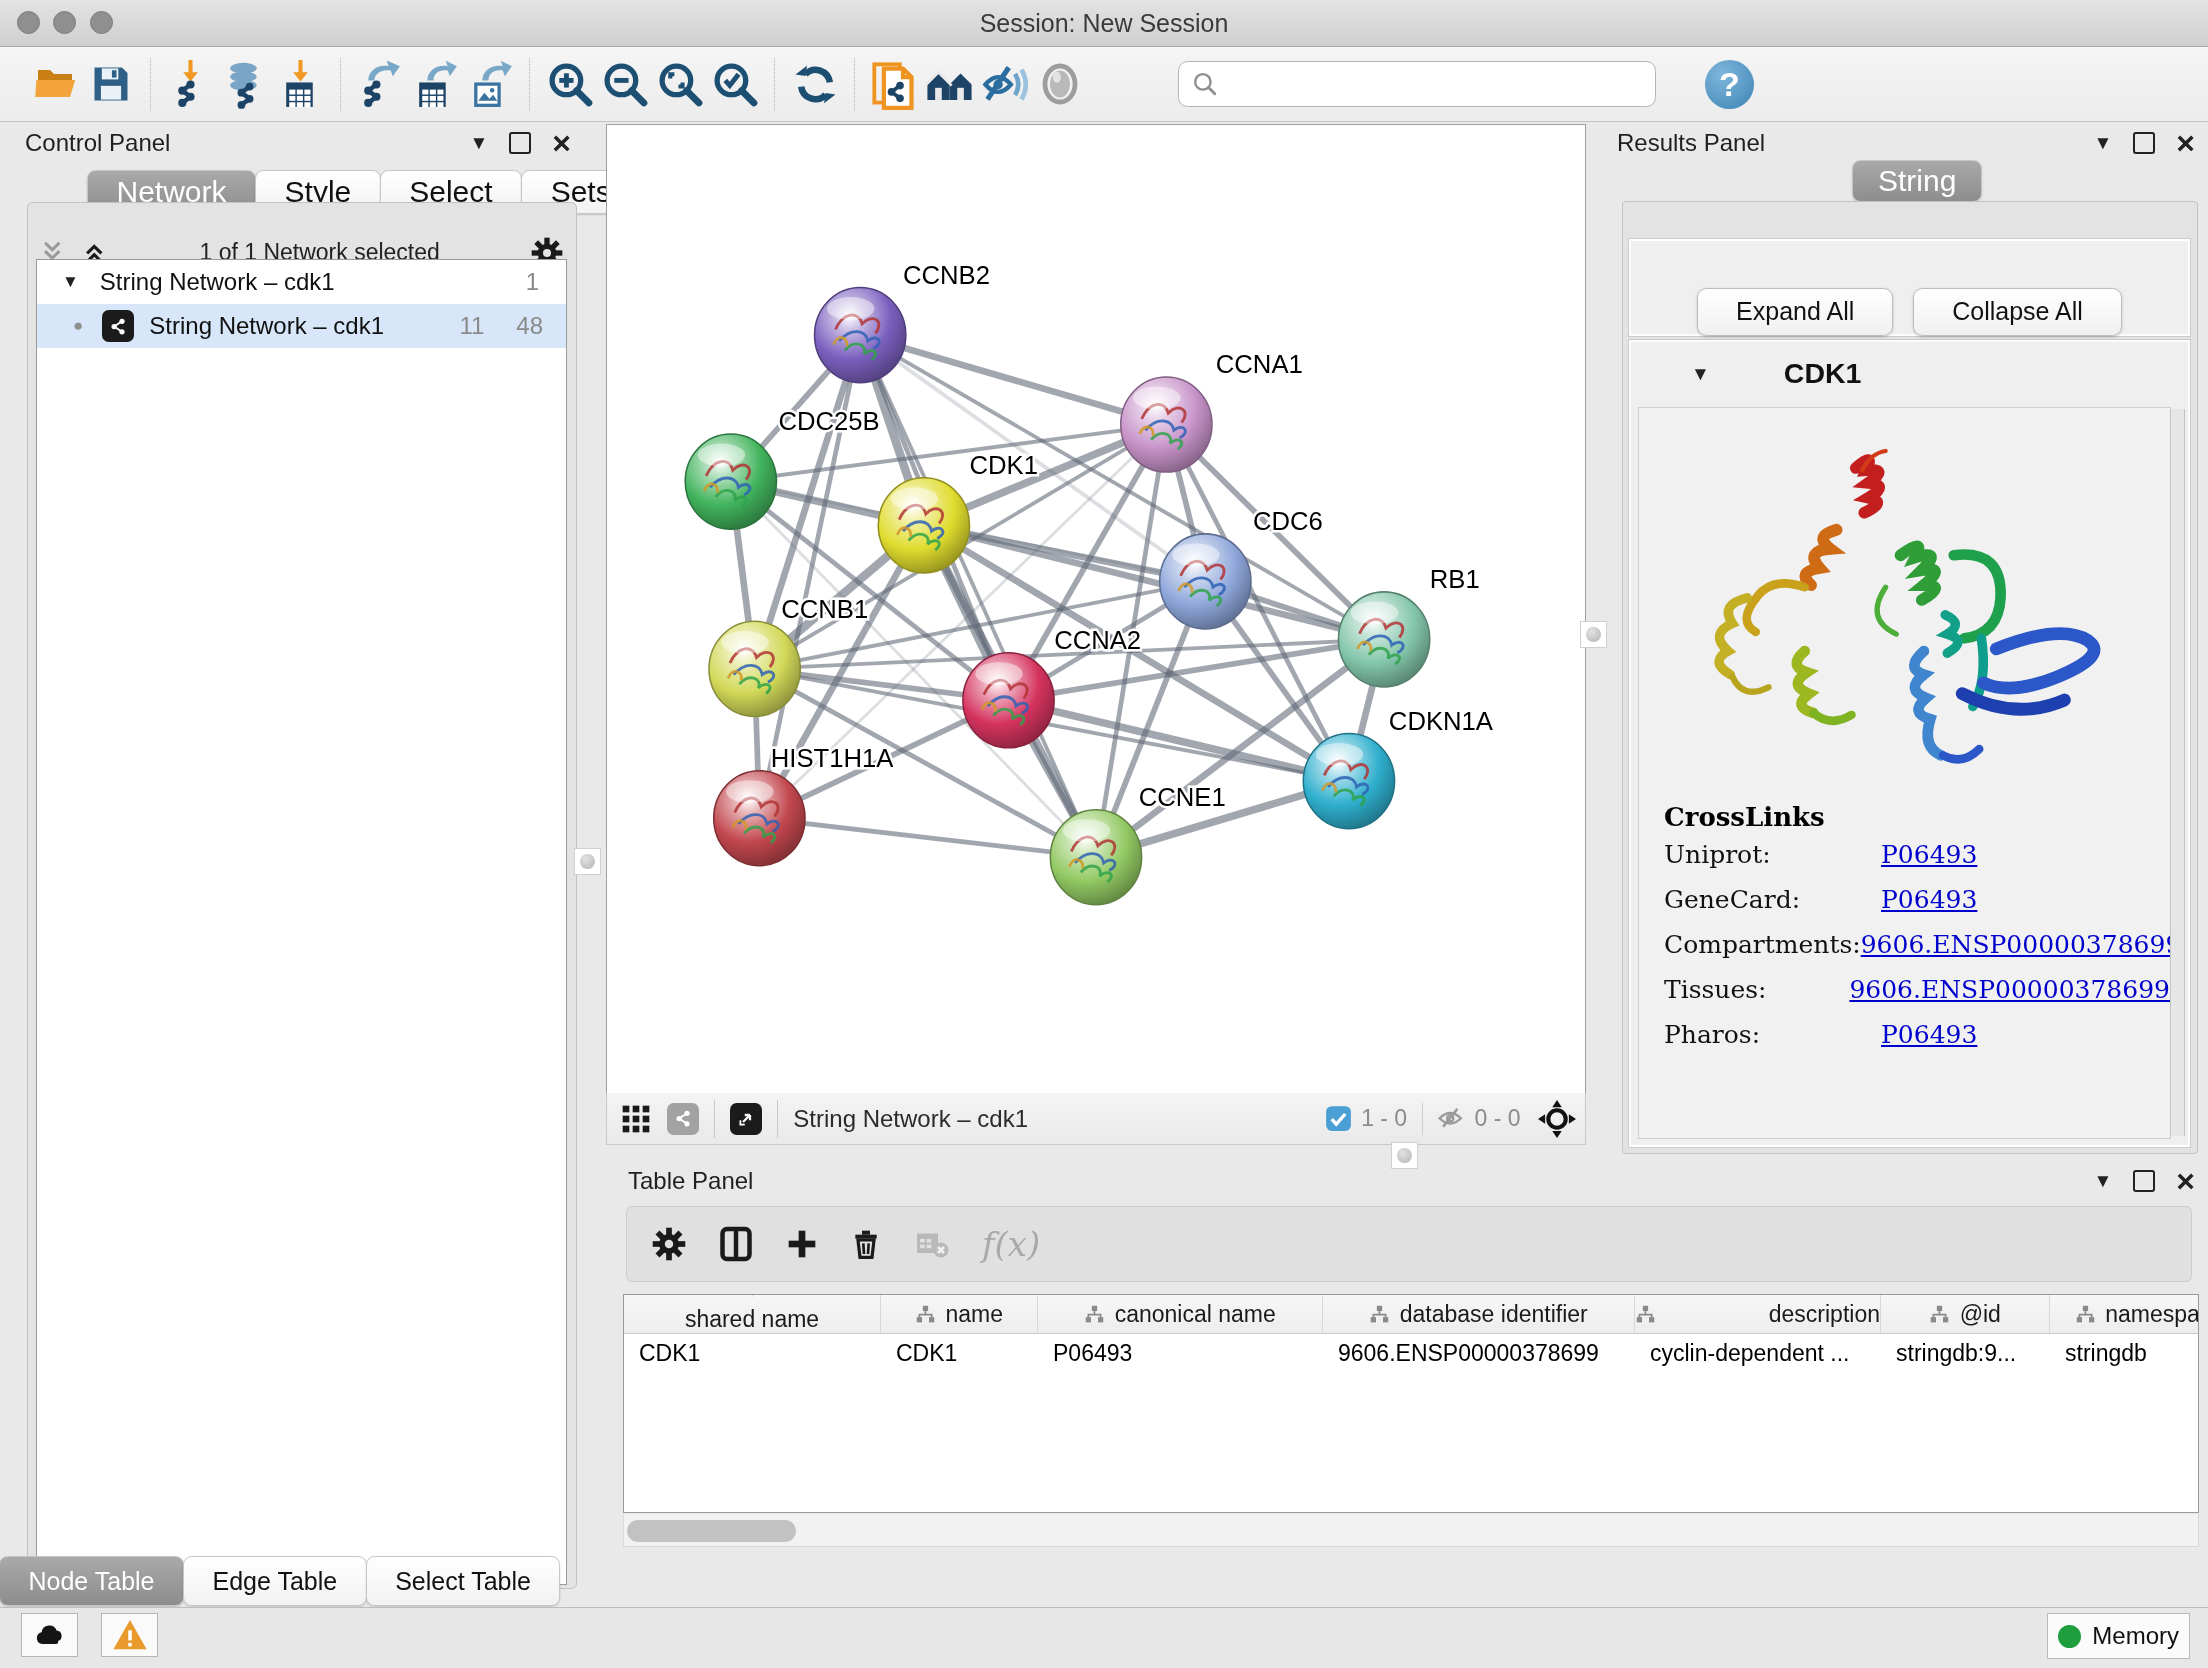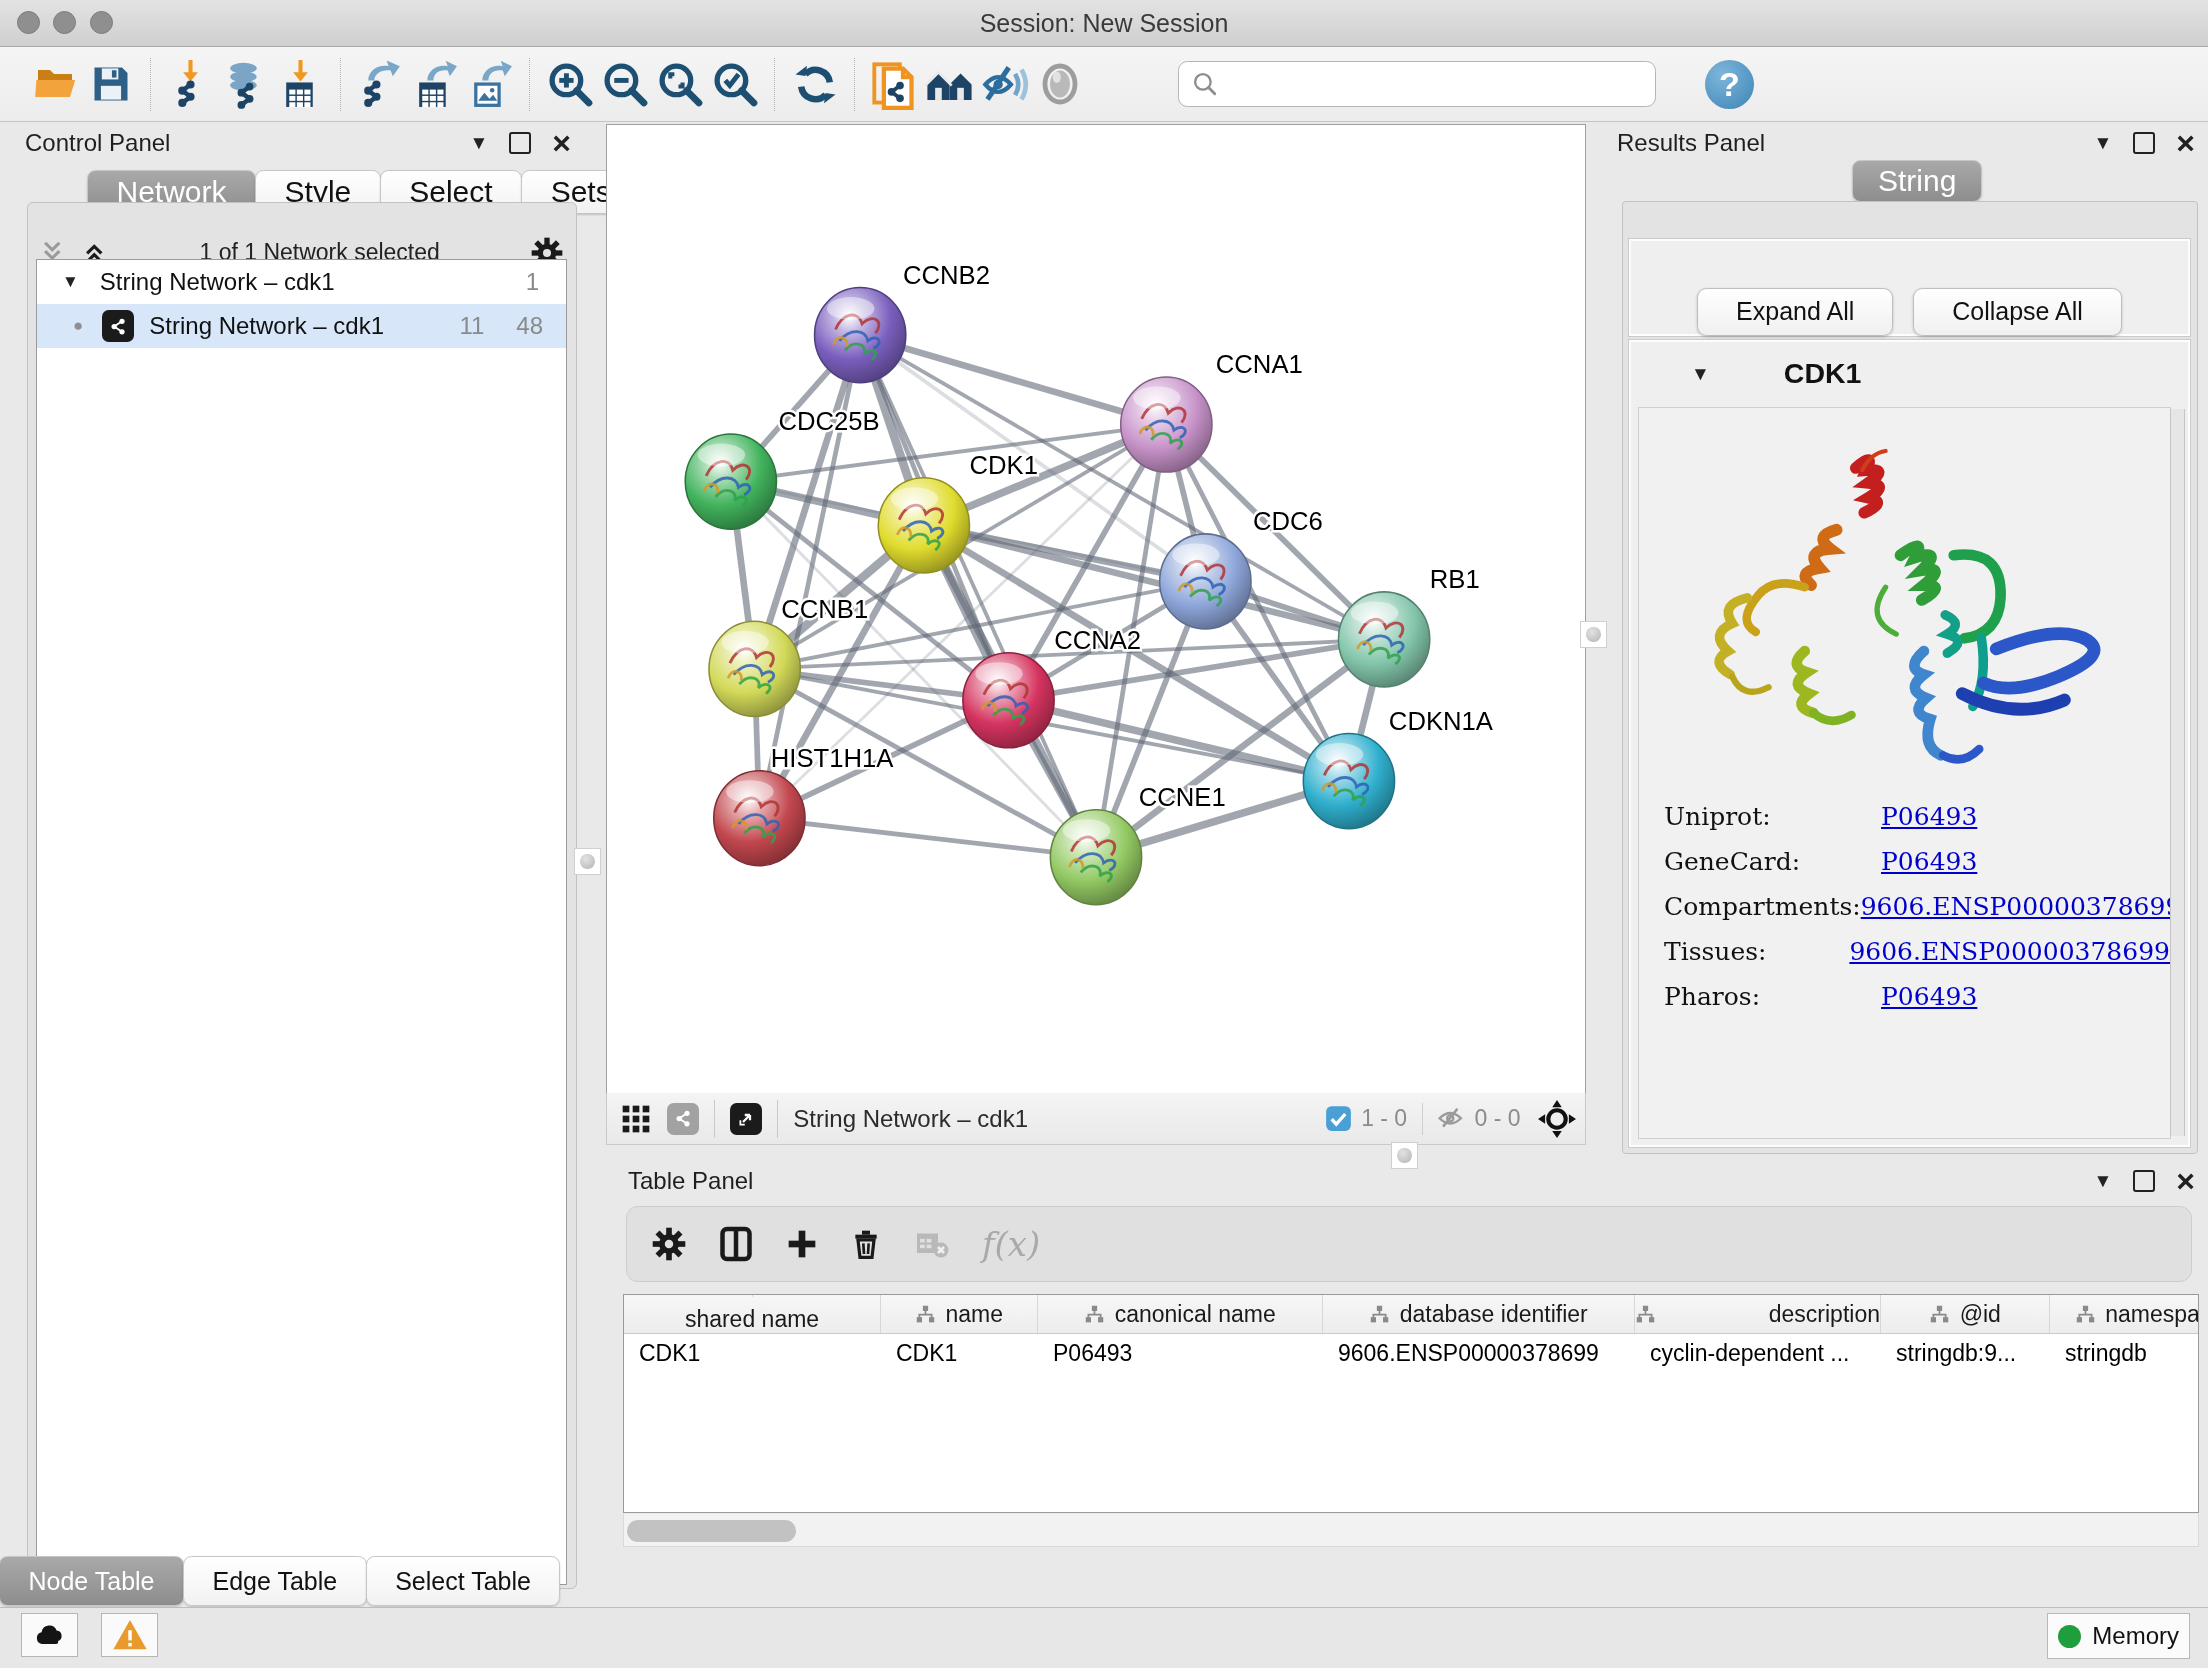--- a/index.html
+++ b/index.html
@@ -65,21 +65,21 @@
   #gene-body{left:1638px;top:407px;width:531px;height:730px;background:#f1f1f1;border:1px solid #cfcfcf;}
   #gene-scroll{left:2170px;top:409px;width:13.3px;height:727px;background:#e6e6e6;border-left:1px solid #c4c4c4;border-right:1px solid #c4c4c4;}
   .serif{font-family:"DejaVu Serif","Liberation Serif",serif;}
   .xl-label{font-size:25px;color:#111;}
   .xl-link{font-size:25px;color:#0000cd;text-decoration:underline;}
   .xlrow{display:flex;height:45px;align-items:center;}
   .xlrow .l{width:217px;padding-left:25px;}
   
   #tp-head{left:628px;top:1164px;width:1567px;height:34px;display:flex;align-items:center;}
   #tp-toolbar{left:626px;top:1206px;width:1566px;height:76px;background:#e0e0e0;border:1px solid #cdcdcd;
-    border-radius:12px;display:flex;align-items:center;gap:32px;padding-left:25px;box-sizing:border-box;text-align:right;}
+    border-radius:6px;display:flex;align-items:center;gap:32px;padding-left:25px;box-sizing:border-box;text-align:right;}
   #tp-table{left:623px;top:1294px;width:1574px;height:217px;background:#fff;border:1px solid #9a9a9a;overflow:hidden;}
   .thead{display:flex;height:38px;background:linear-gradient(#f7f7f7,#ededed);border-bottom:1px solid #c9c9c9;}
   .th{display:flex;align-items:center;justify-content:center;gap:9.5px;font-size:23px;color:#1a1a1a;
     border-right:1px solid #d7d7d7;box-sizing:border-box;flex:0 0 auto;overflow:hidden;white-space:nowrap;}
   .trowdata{display:flex;height:38px;}
   .td{font-size:23px;color:#000;padding-left:15px;display:flex;align-items:center;box-sizing:border-box;
     flex:0 0 auto;overflow:hidden;white-space:nowrap;}
   #tp-hscroll{left:623px;top:1514px;width:1574px;height:32px;background:#f2f2f2;border:1px solid #d9d9d9;border-top:none;}
   #tp-thumb{left:627px;top:1520px;width:169px;height:22px;background:#c2c2c2;border-radius:11.4px;}
   #tp-tabs{left:0;top:1556px;width:2208px;display:flex;}
@@ -693,20 +693,21 @@
       <path d="M260 120 q46 -6 44 40 q-2 34 -34 38" stroke="#1fa04c" stroke-width="10"></path>
       <path d="M252 176 q18 8 2 18 q20 6 0 18" stroke="#12a089" stroke-width="9"></path>
       <path d="M286 198 q6 40 -8 64" stroke="#0f9e8e" stroke-width="9"></path>
       <path d="M300 208 q60 -24 86 -8 q20 14 -28 34 q-44 18 -70 6" stroke="#2b57c8" stroke-width="12"></path>
       <path d="M268 250 q50 26 96 6" stroke="#1d3fb0" stroke-width="12"></path>
       <path d="M232 210 q-18 16 0 22 q-18 14 2 22 q-16 14 4 20 q-8 26 10 34" stroke="#3f86cf" stroke-width="10"></path>
       <path d="M250 308 q18 10 34 -6" stroke="#2b57c8" stroke-width="8"></path>
       <path d="M196 150 q-20 30 10 44" stroke="#4cae38" stroke-width="5"></path>
     </g>
   </svg>
+  <div class="serif" style="padding:7.6px 0 0 25px;font-size:26px;font-weight:bold;color:#000">CrossLinks</div>
   <div class="serif">
     <div class="xlrow">
       <span class="l xl-label">Uniprot:</span>
       <span class="xl-link">P06493</span>
     </div>
     <div class="xlrow">
       <span class="l xl-label">GeneCard:</span>
       <span class="xl-link">P06493</span>
     </div>
     <div class="xlrow">

